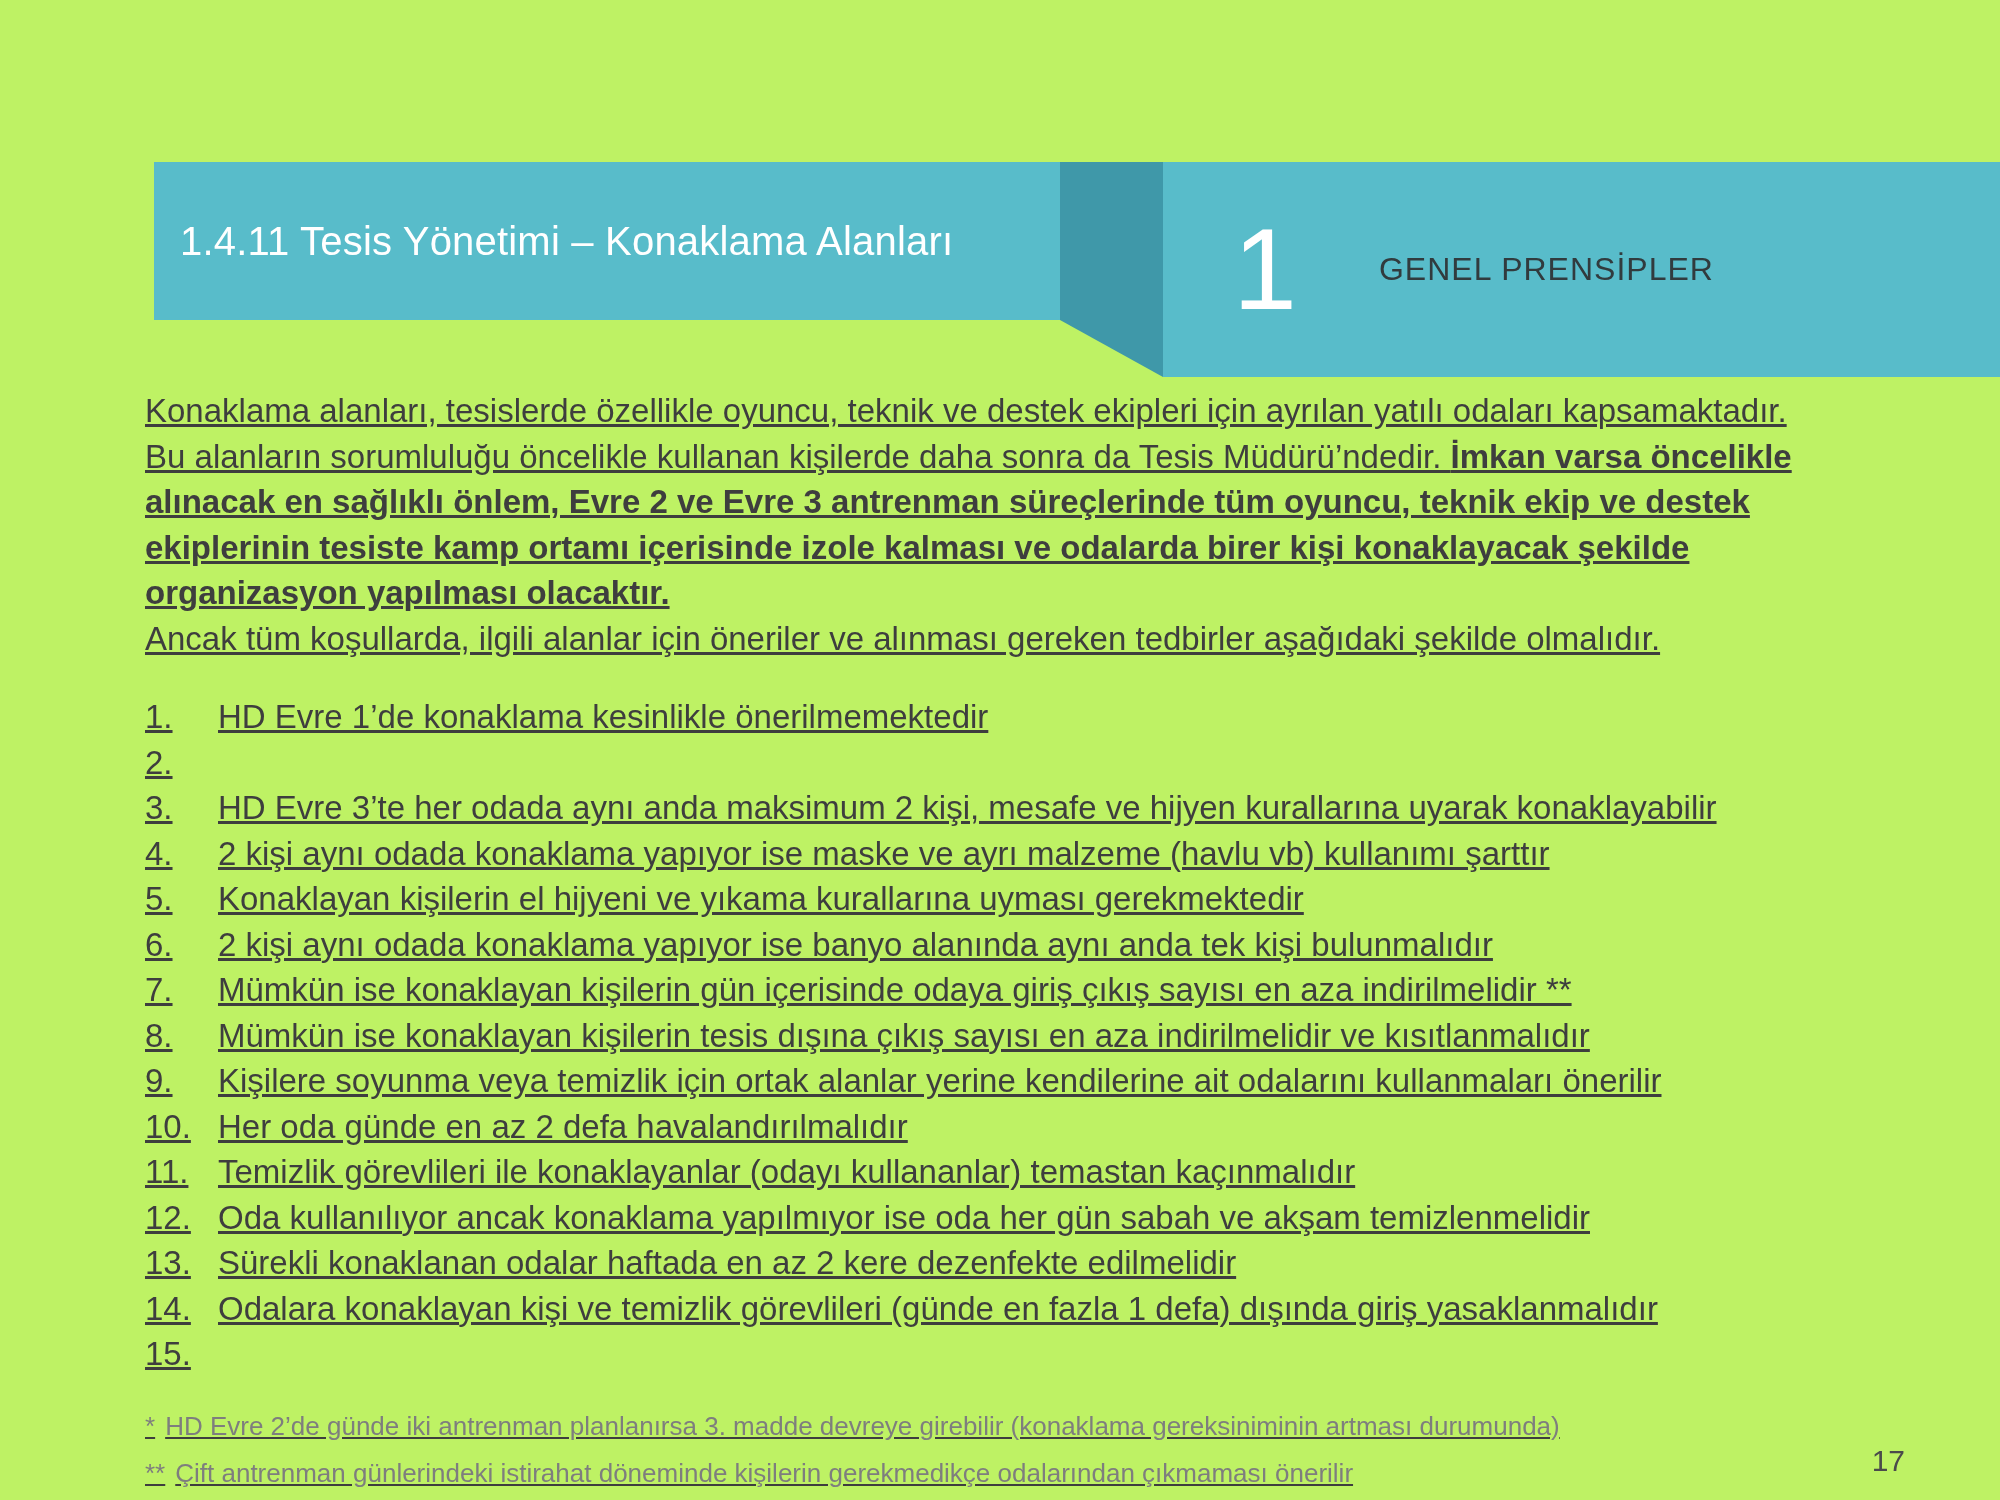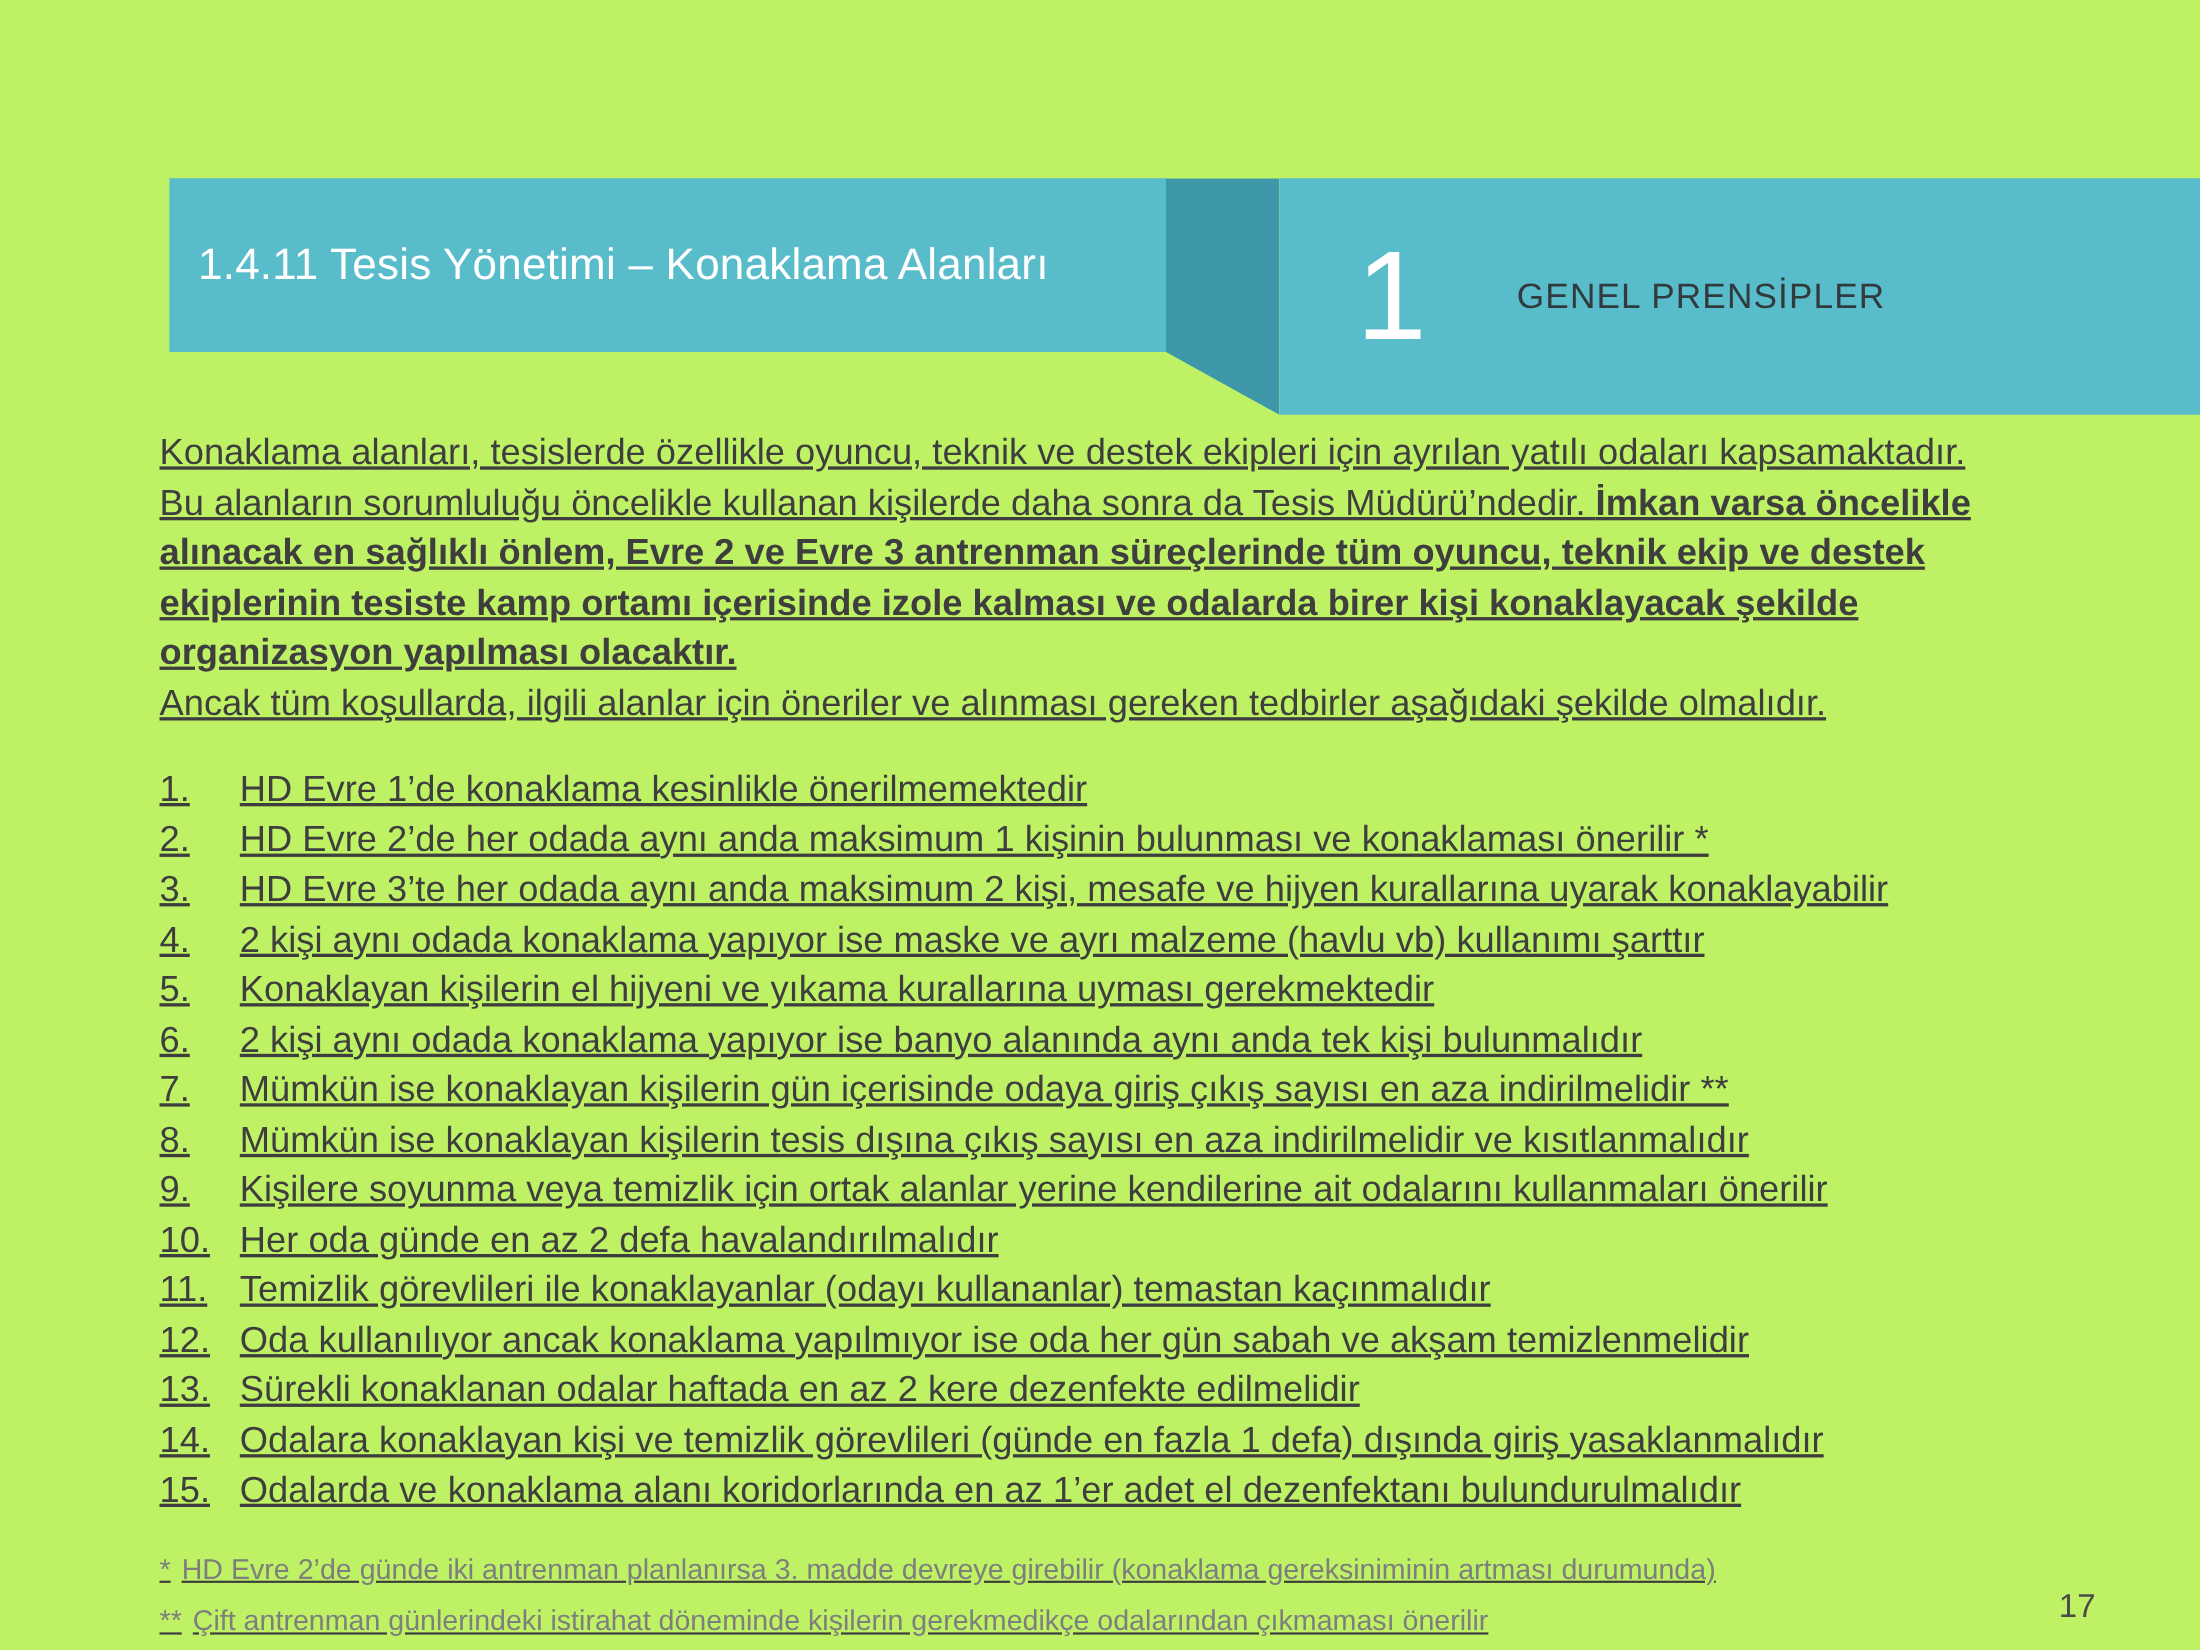--- a/index.html
+++ b/index.html
@@ -97,21 +97,20 @@
         <div class="para-line"><span class="bold">organizasyon yapılması olacaktır.</span></div>
         <div class="para-line"><span>Ancak tüm koşullarda, ilgili alanlar için öneriler ve alınması gereken tedbirler aşağıdaki şekilde olmalıdır.</span></div>
       </div>
     <div id="list" class="principles-list">
         <div class="list-row">
           <span class="list-num">1.</span>
           <span class="list-text">HD Evre 1’de konaklama kesinlikle önerilmemektedir</span>
         </div>
         <div class="list-row">
           <span class="list-num">2.</span>
-          <span class="list-text">HD Evre 2’de her odada aynı anda maksimum 1 kişinin bulunması ve konaklaması önerilir *</span>
         </div>
         <div class="list-row">
           <span class="list-num">3.</span>
           <span class="list-text">HD Evre 3’te her odada aynı anda maksimum 2 kişi, mesafe ve hijyen kurallarına uyarak konaklayabilir</span>
         </div>
         <div class="list-row">
           <span class="list-num">4.</span>
           <span class="list-text">2 kişi aynı odada konaklama yapıyor ise maske ve ayrı malzeme (havlu vb) kullanımı şarttır</span>
         </div>
         <div class="list-row">
@@ -149,21 +148,20 @@
         <div class="list-row">
           <span class="list-num">13.</span>
           <span class="list-text">Sürekli konaklanan odalar haftada en az 2 kere dezenfekte edilmelidir</span>
         </div>
         <div class="list-row">
           <span class="list-num">14.</span>
           <span class="list-text">Odalara konaklayan kişi ve temizlik görevlileri (günde en fazla 1 defa) dışında giriş yasaklanmalıdır</span>
         </div>
         <div class="list-row">
           <span class="list-num">15.</span>
-          <span class="list-text">Odalarda ve konaklama alanı koridorlarında en az 1’er adet el dezenfektanı bulundurulmalıdır</span>
         </div>
       </div>
     <div id="footnotes" class="footnotes">
         <div class="footnote"><span class="fn-marker">*</span><span class="fn-text">HD Evre 2’de günde iki antrenman planlanırsa 3. madde devreye girebilir (konaklama gereksiniminin artması durumunda)</span></div>
         <div class="footnote"><span class="fn-marker">**</span><span class="fn-text">Çift antrenman günlerindeki istirahat döneminde kişilerin gerekmedikçe odalarından çıkmaması önerilir</span></div>
       </div>
   </div>
 
   <div class="page-number">17</div>
 

